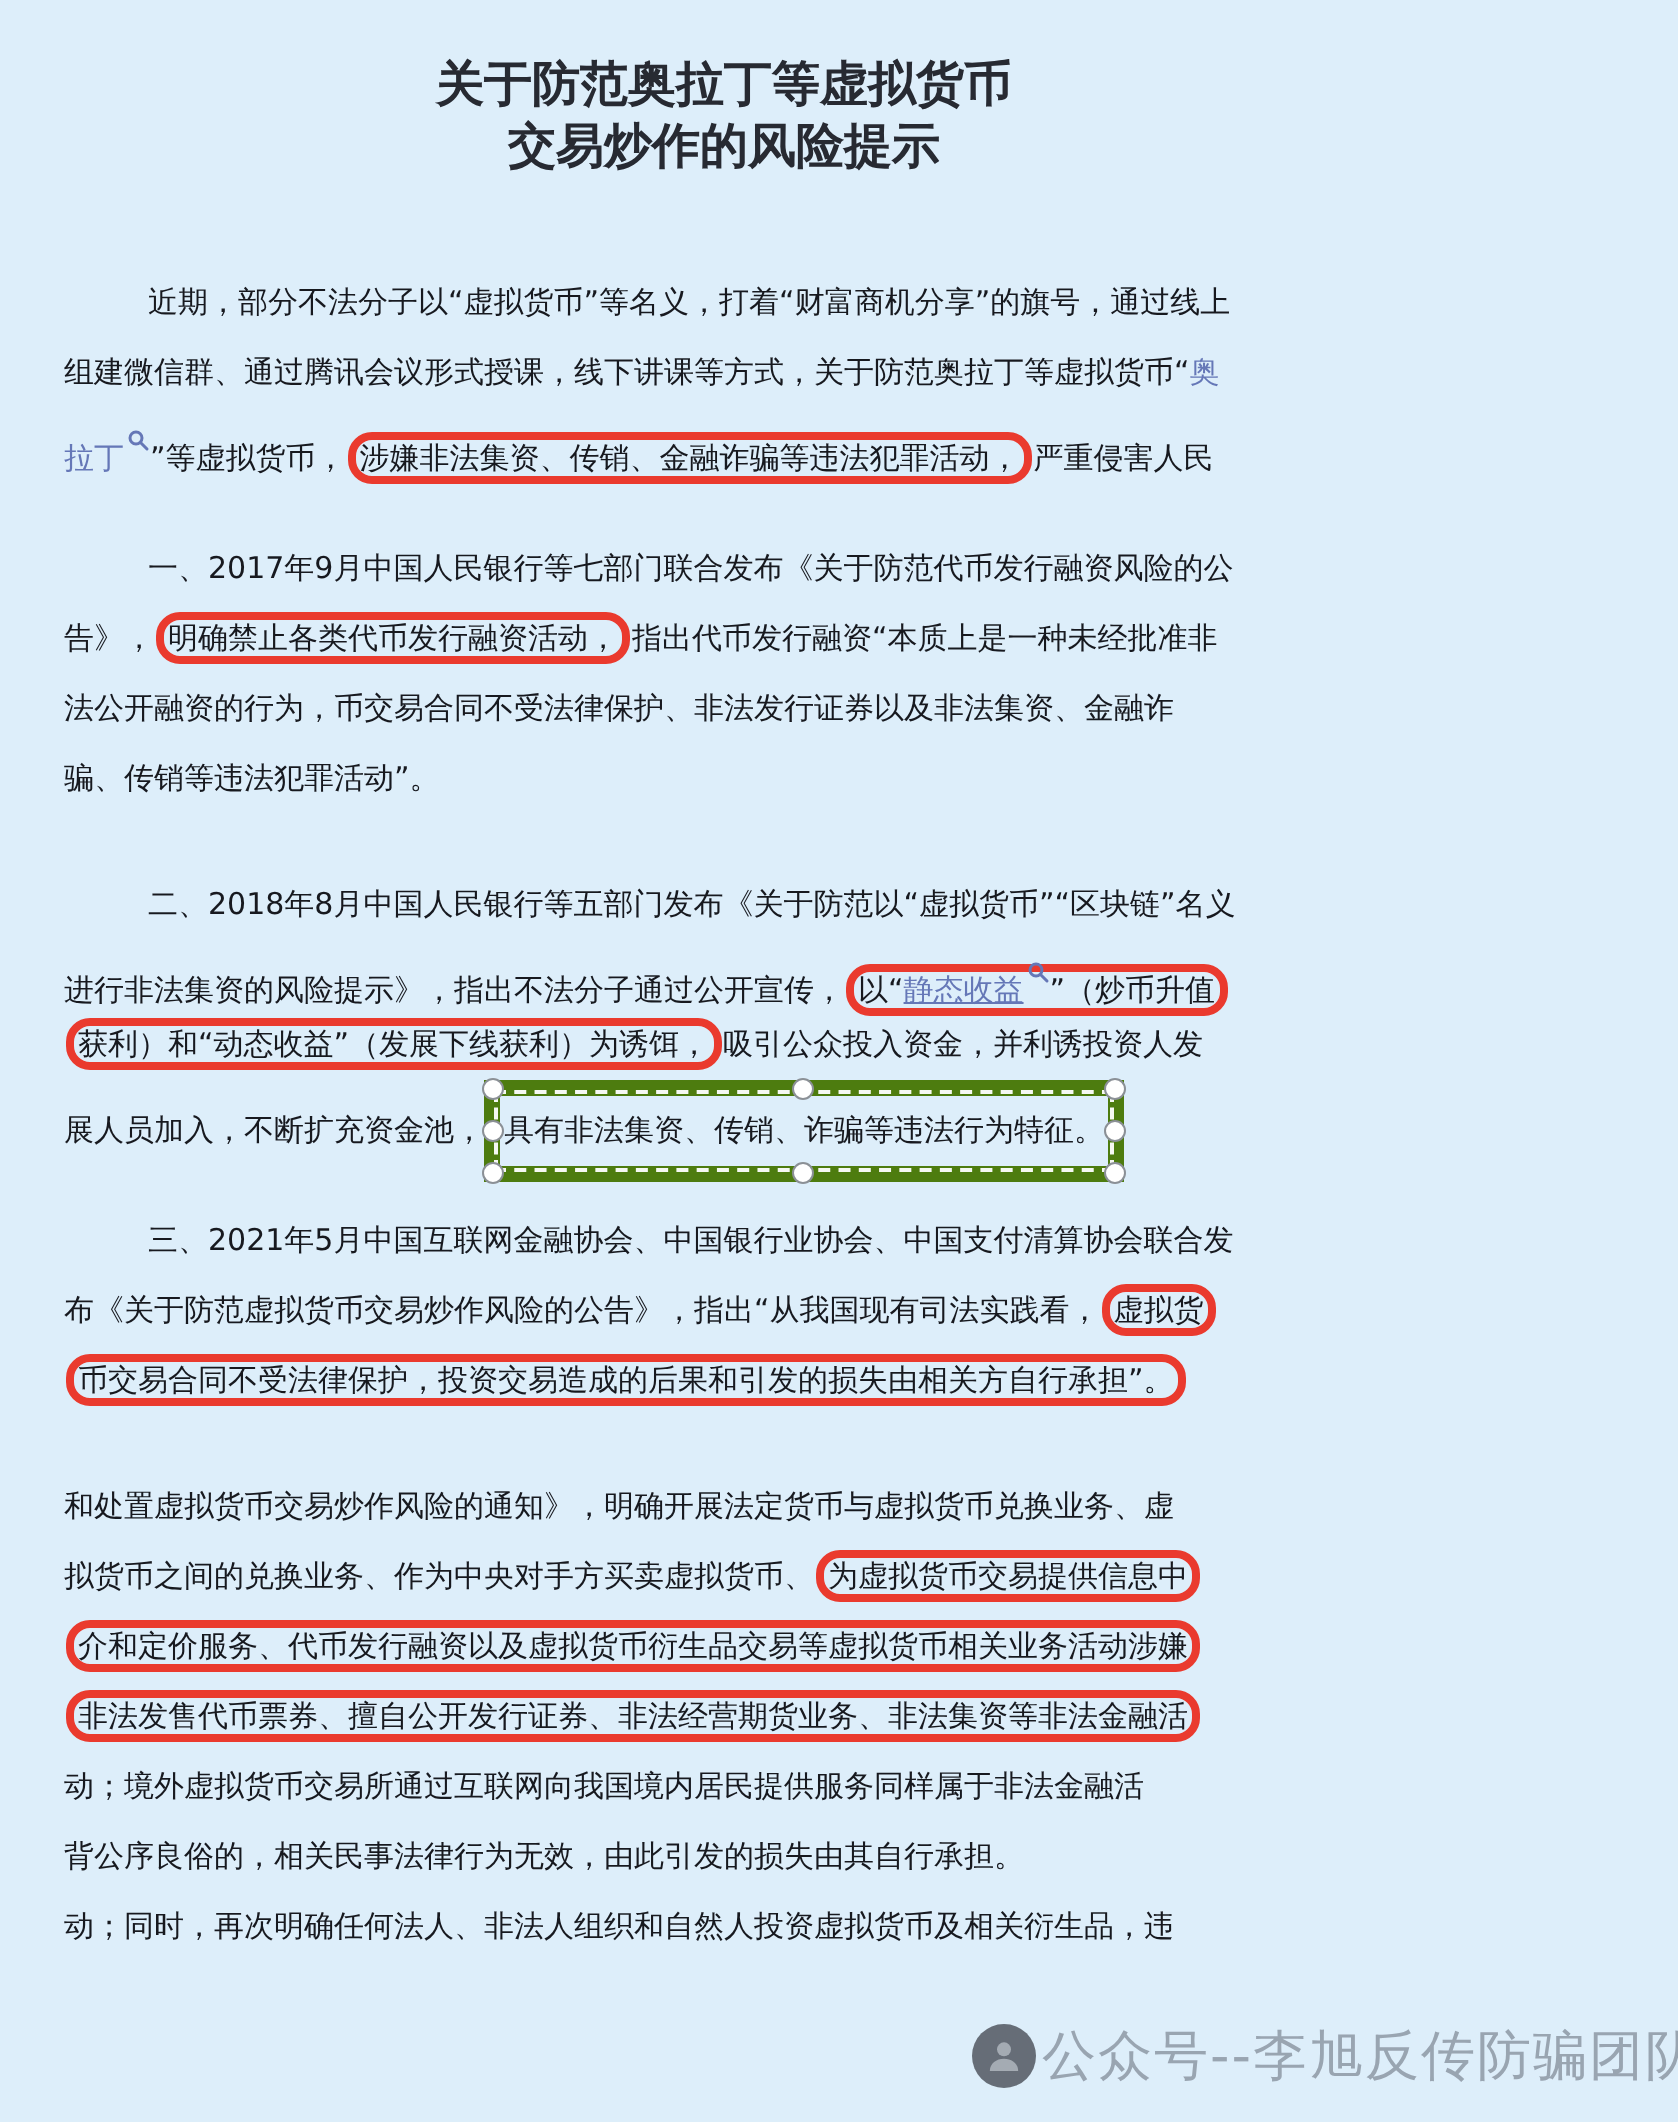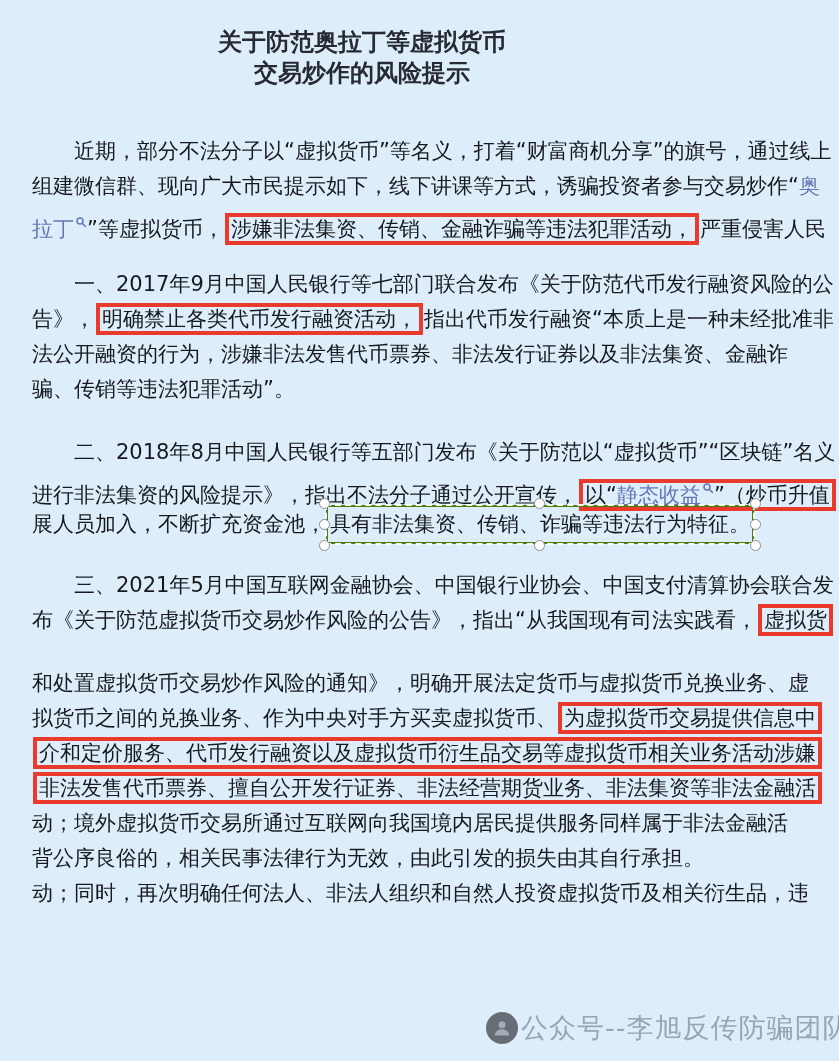--- a/index.html
+++ b/index.html
@@ -16,39 +16,39 @@
     padding-top:27px;
     text-align:center;
     font-size:24px;
     font-weight:bold;
     line-height:31px;
     color:#272a32;
     margin-bottom:45px;
   }
   .content{
     padding:0 32px;
-    font-size:21px;
+    font-size:15px;
     line-height:35px;
   }
   .para{margin:0 0 28px 0;}
   .line{white-space:nowrap;height:35px;overflow:visible;}
   .line.indent{text-indent:42px;}
   .redbox{
     border:4px solid #ea3a2e;
-    border-radius:0;
+    border-radius:12px;
     padding:0 2px;
     margin:0 1px;
   }
   .link{color:#6577b7;cursor:pointer;}
   .link.u{text-decoration:underline;}
   .sicon{display:inline-block;vertical-align:8px;margin-left:1px;}
   .selbox{
     position:relative;
     display:inline-block;
-    border:2px solid #4d7c0f;
+    border:8px solid #4d7c0f;
     padding:0 2px;
   }
   .selbox::after{
     content:"";
     position:absolute;
     inset:-3px;
     border:2px dashed rgba(255,255,255,.95);
     pointer-events:none;
   }
   .handle{
@@ -96,43 +96,45 @@
 <div class="page">
 
   <div class="title">
     <div>关于防范奥拉丁等虚拟货币</div>
     <div>交易炒作的风险提示</div>
   </div>
 
   <div class="content" id="content">
       <div class="para">
         <div class="line indent"><span class="seg">近期，部分不法分子以“虚拟货币”等名义，打着“财富商机分享”的旗号，通过线上</span></div>
-        <div class="line"><span class="seg">组建微信群、现向广大市民提示如下，线下讲课等方式，诱骗投资者参与交易炒作“</span><span class="link">奥</span></div>
+        <div class="line"><span class="seg">组建微信群、通过腾讯会议形式授课，线下讲课等方式，关于防范奥拉丁等虚拟货币“</span><span class="link">奥</span></div>
         <div class="line"><span class="link">拉丁<span class="sicon"><svg width="12" height="12" viewBox="0 0 24 24">
                 <circle cx="10" cy="10" r="6" fill="none" stroke="#6577b7" stroke-width="3"></circle>
                 <line x1="14.5" y1="14.5" x2="21" y2="21" stroke="#6577b7" stroke-width="3" stroke-linecap="round"></line>
               </svg></span></span><span class="seg">”等虚拟货币，</span><span class="redbox"><span class="seg">涉嫌非法集资、传销、金融诈骗等违法犯罪活动，</span></span><span class="seg">严重侵害人民</span></div>
       </div>
       <div class="para">
         <div class="line indent"><span class="seg">一、2017年9月中国人民银行等七部门联合发布《关于防范代币发行融资风险的公</span></div>
         <div class="line"><span class="seg">告》，</span><span class="redbox"><span class="seg">明确禁止各类代币发行融资活动，</span></span><span class="seg">指出代币发行融资“本质上是一种未经批准非</span></div>
-        <div class="line"><span class="seg">法公开融资的行为，涉嫌非法发售代币票券、非法发行证券以及非法集资、金融诈</span></div>
+        <div class="line"><span class="seg">法公开融资的行为，币交易合同不受法律保护、非法发行证券以及非法集资、金融诈</span></div>
         <div class="line"><span class="seg">骗、传销等违法犯罪活动”。</span></div>
       </div>
       <div class="para">
         <div class="line indent"><span class="seg">二、2018年8月中国人民银行等五部门发布《关于防范以“虚拟货币”“区块链”名义</span></div>
         <div class="line"><span class="seg">进行非法集资的风险提示》，指出不法分子通过公开宣传，</span><span class="redbox"><span class="seg">以“</span><span class="link u">静态收益<span class="sicon"><svg width="12" height="12" viewBox="0 0 24 24">
                   <circle cx="10" cy="10" r="6" fill="none" stroke="#6577b7" stroke-width="3"></circle>
                   <line x1="14.5" y1="14.5" x2="21" y2="21" stroke="#6577b7" stroke-width="3" stroke-linecap="round"></line>
                 </svg></span></span><span class="seg">”（炒币升值</span></span></div>
+        <div class="line"><span class="redbox"><span class="seg">获利）和“动态收益”（发展下线获利）为诱饵，</span></span><span class="seg">吸引公众投入资金，并利诱投资人发</span></div>
         <div class="line"><span class="seg">展人员加入，不断扩充资金池，</span><span class="selbox"><span>具有非法集资、传销、诈骗等违法行为特征。</span><i class="handle h-tl"></i><i class="handle h-tm"></i><i class="handle h-tr"></i><i class="handle h-ml"></i><i class="handle h-mr"></i><i class="handle h-bl"></i><i class="handle h-bm"></i><i class="handle h-br"></i></span></div>
       </div>
       <div class="para">
         <div class="line indent"><span class="seg">三、2021年5月中国互联网金融协会、中国银行业协会、中国支付清算协会联合发</span></div>
         <div class="line"><span class="seg">布《关于防范虚拟货币交易炒作风险的公告》，指出“从我国现有司法实践看，</span><span class="redbox"><span class="seg">虚拟货</span></span></div>
+        <div class="line"><span class="redbox"><span class="seg">币交易合同不受法律保护，投资交易造成的后果和引发的损失由相关方自行承担”。</span></span></div>
       </div>
       <div class="para">
         <div class="line"><span class="seg">和处置虚拟货币交易炒作风险的通知》，明确开展法定货币与虚拟货币兑换业务、虚</span></div>
         <div class="line"><span class="seg">拟货币之间的兑换业务、作为中央对手方买卖虚拟货币、</span><span class="redbox"><span class="seg">为虚拟货币交易提供信息中</span></span></div>
         <div class="line"><span class="redbox"><span class="seg">介和定价服务、代币发行融资以及虚拟货币衍生品交易等虚拟货币相关业务活动涉嫌</span></span></div>
         <div class="line"><span class="redbox"><span class="seg">非法发售代币票券、擅自公开发行证券、非法经营期货业务、非法集资等非法金融活</span></span></div>
         <div class="line"><span class="seg">动；境外虚拟货币交易所通过互联网向我国境内居民提供服务同样属于非法金融活</span></div>
         <div class="line"><span class="seg">背公序良俗的，相关民事法律行为无效，由此引发的损失由其自行承担。</span></div>
         <div class="line"><span class="seg">动；同时，再次明确任何法人、非法人组织和自然人投资虚拟货币及相关衍生品，违</span></div>
       </div>

